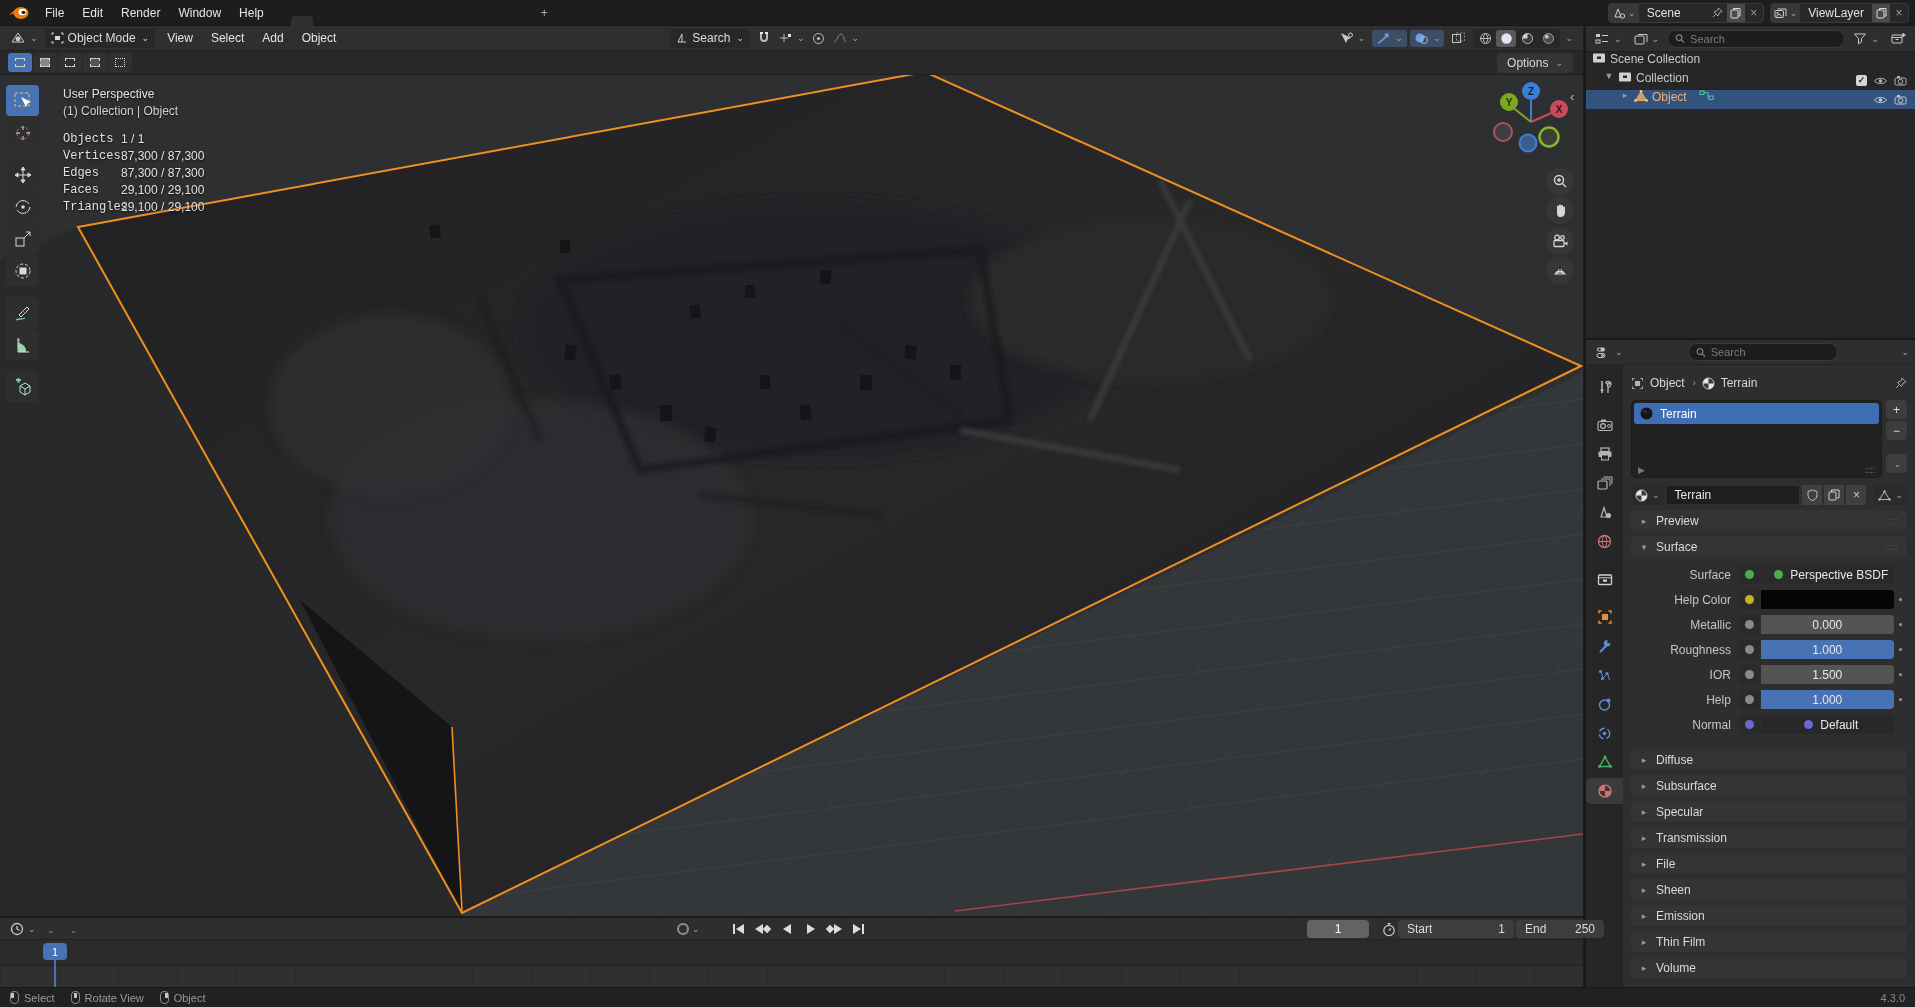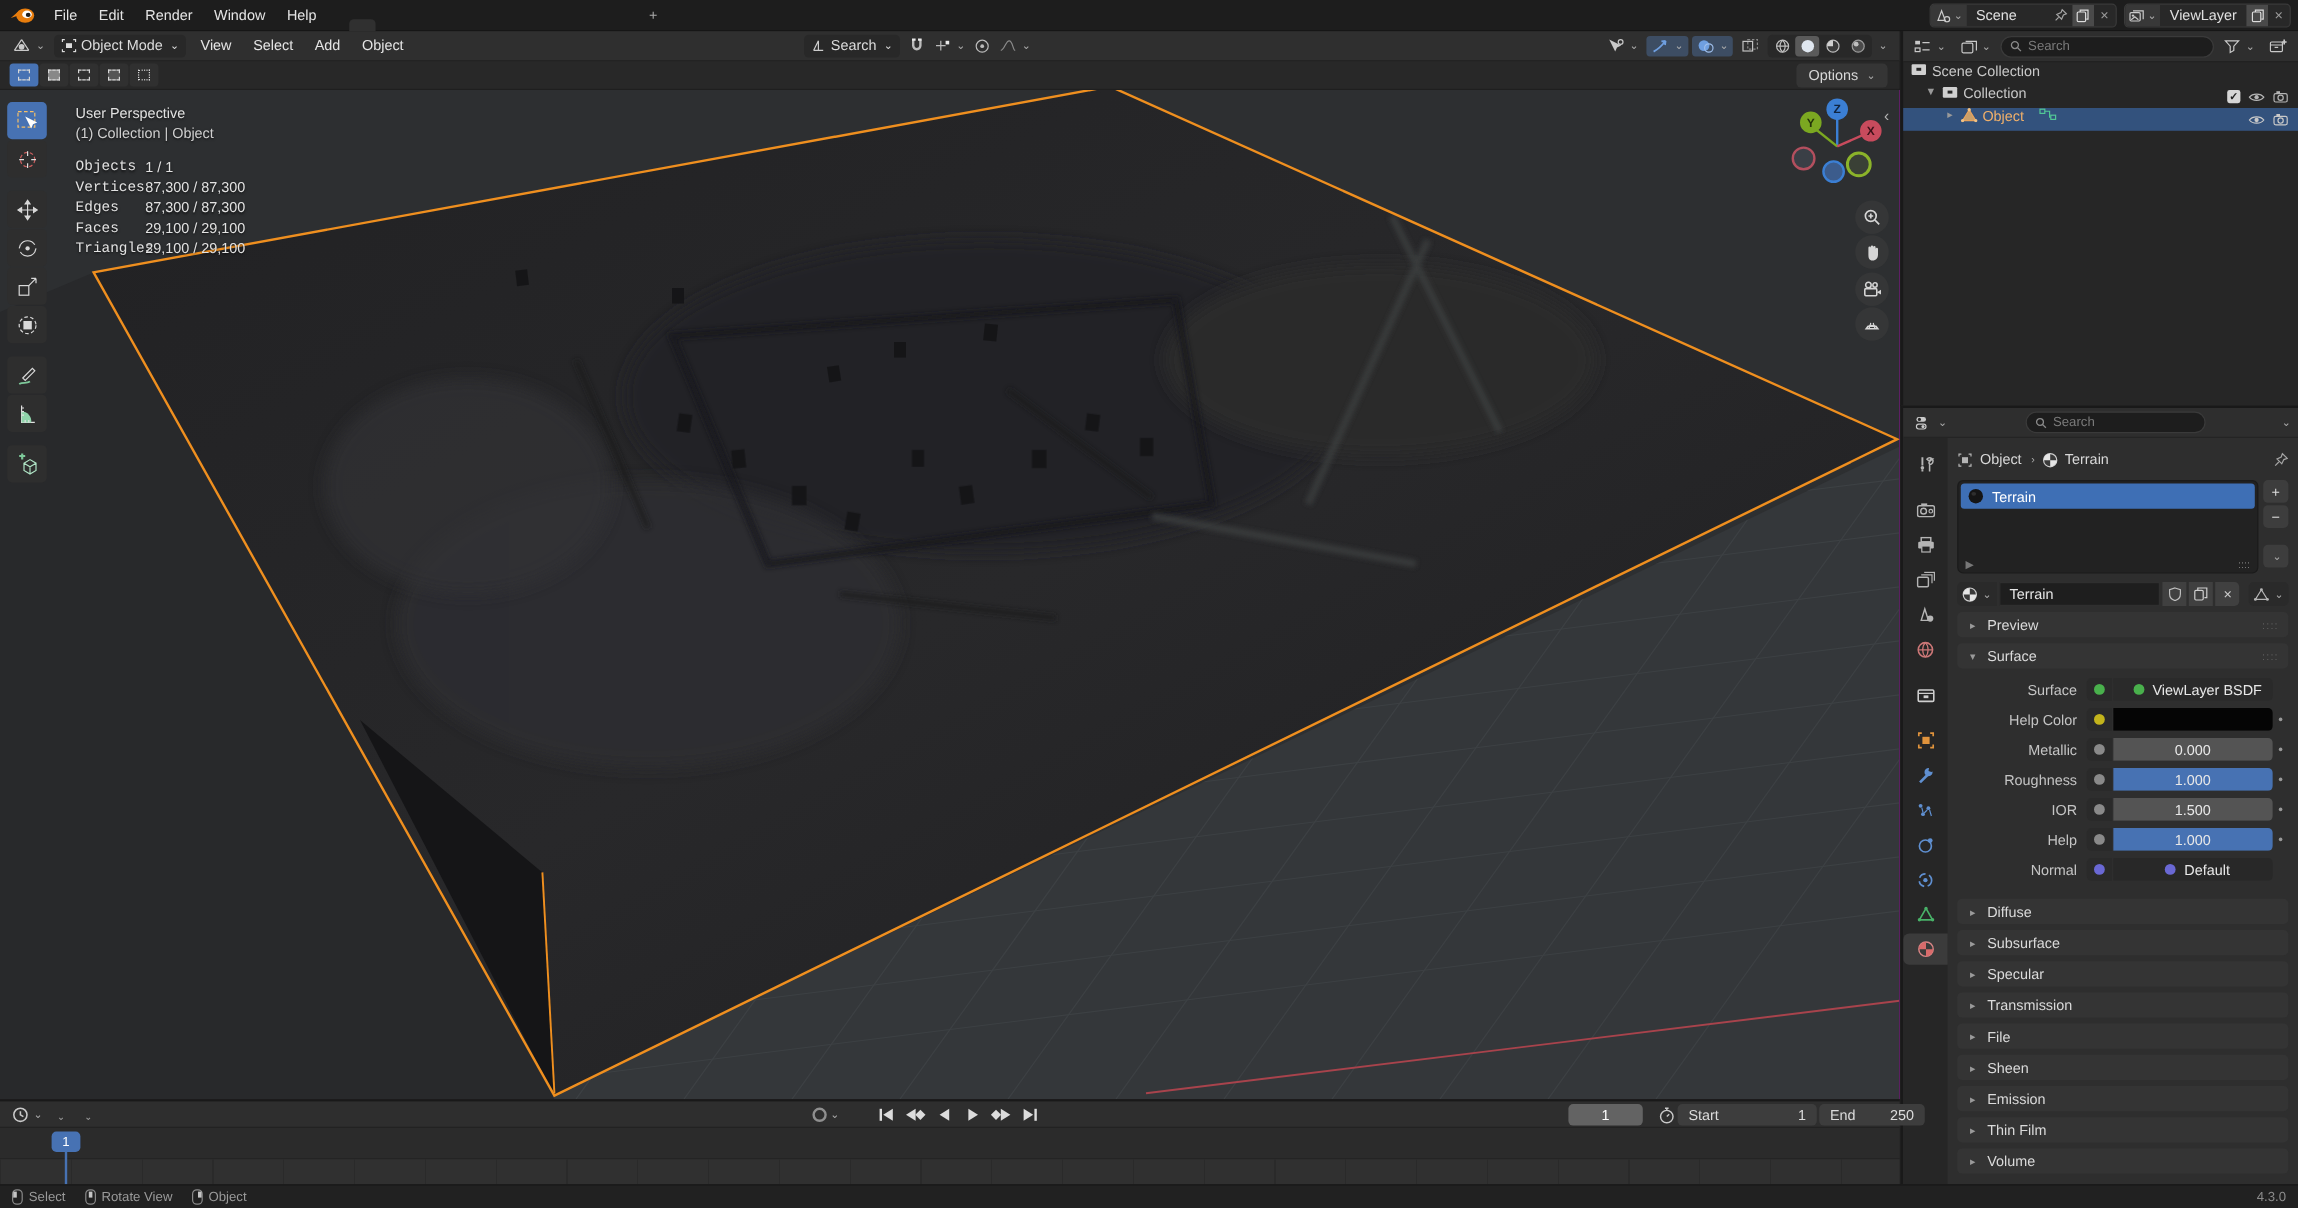--- a/index.html
+++ b/index.html
@@ -35,21 +35,21 @@
 
   
   .tsettings { position:absolute; left:0; top:51px; width:1583px; height:24px; background:#282828; display:flex; align-items:center; border-bottom:1px solid #1f1f1f; }
   .selmode { display:flex; gap:1px; margin-left:8px; }
   .selmode .sm { width:24px; height:19px; background:#303030; border-radius:3px; display:flex; align-items:center; justify-content:center; }
   .selmode .sm.active { background:#4772b3; }
   .dashed-sq { width:10px; height:9px; border:1px dashed #d8d8d8; }
   .options-btn { margin-left:auto; margin-right:10px; background:#353535; border-radius:4px; padding:3px 10px; color:#d8d8d8; display:flex; gap:5px; align-items:center; }
 
   
-  .viewport { position:absolute; left:0; top:75px; width:1583px; height:841px; background:#a21caf; overflow:hidden; }
+  .viewport { position:absolute; left:0; top:75px; width:1583px; height:841px; background:#14532d; overflow:hidden; }
   .vp-toolbar { position:absolute; left:6px; top:10px; display:flex; flex-direction:column; gap:1px; }
   .vp-toolbar .tool { width:33px; height:31px; background:#2e2e2e; border-radius:4px; display:flex; align-items:center; justify-content:center; }
   .vp-toolbar .tool.active { background:#4772b3; }
   .vp-toolbar .gap { height:9px; }
   .overlay-text { position:absolute; left:63px; top:11px; color:#e2e2e2; text-shadow:0 1px 2px rgba(0,0,0,.7); line-height:17px; }
   .overlay-text .sub { color:#d0d0d0; }
   .stats { margin-top:11px; }
   .stats .srow { display:flex; }
   .stats .srow b { font-weight:normal; width:58px;font-family:Liberation Mono, monospace; }
   .stats .srow span { white-space:pre; }
@@ -886,21 +886,21 @@
       <div class="surface-body">
 
       <div class="prow" data-widget="node" data-dot="green">
             <span class="plabel">Surface</span>
             <span class="socket">
               <i></i>
             </span>
             <span class="widget">
               <div class="w-node">
                 <i></i>
-                <span>ViewLayer BSDF</span>
+                <span>Perspective BSDF</span>
               </div>
 
             </span>
             <span class="dec"></span>
           </div>
           <div class="prow" data-widget="color" data-dot="yellow" data-anim="true">
             <span class="plabel">Help Color</span>
             <span class="socket">
               <i></i>
             </span>

